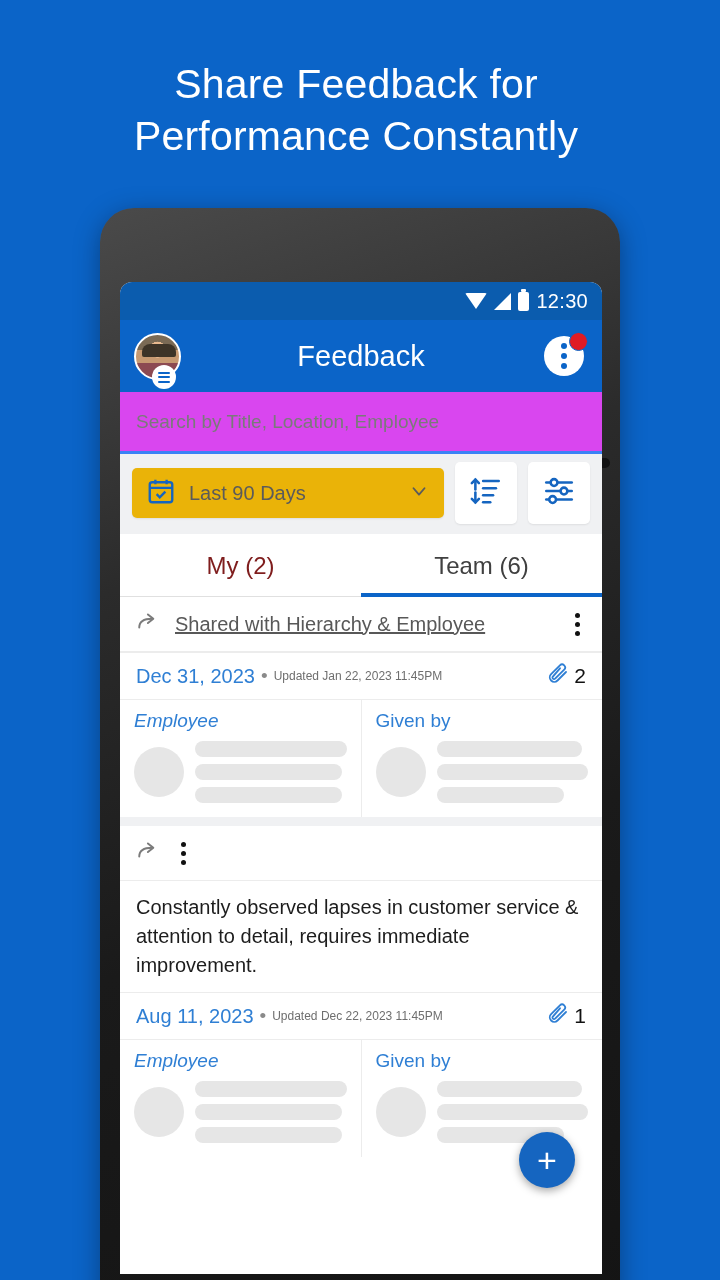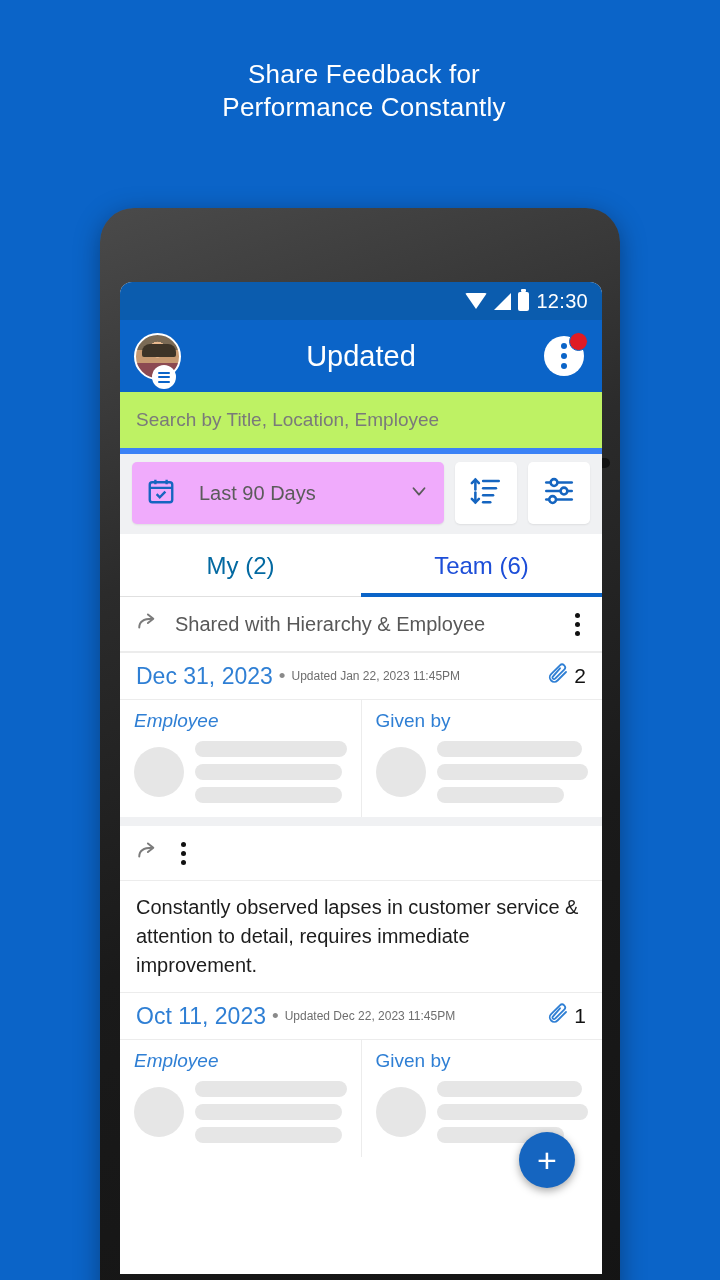--- a/index.html
+++ b/index.html
@@ -5,23 +5,23 @@
   * { box-sizing: border-box; margin: 0; padding: 0; }
   html, body {
     width: 720px; height: 1280px;
     overflow: hidden;
     font-family: "Liberation Sans", sans-serif;
   }
   body { background: #0b64c8; position: relative; }
 
   
   .promo {
-    position: absolute; top: 58px; left: 8px; width: 712px;
+    position: absolute; top: 58px; left: 0; width: 712px;
     text-align: center; color: #ffffff;
-    font-size: 26px; font-weight: 400; line-height: 1.28;
+    font-size: 41px; font-weight: 400; line-height: 1.28;
     letter-spacing: 0.2px;
   }
   .promo-line { display: block; }
 
   
   .phone {
     position: absolute; left: 100px; top: 208px;
     width: 520px; height: 1100px;
     background: linear-gradient(160deg,#4a4a4a 0%, #2b2b2b 30%, #1a1a1a 60%, #141414 100%);
     border-radius: 34px 34px 0 0;
@@ -117,80 +117,80 @@
     display:flex; flex-direction:column; align-items:center; justify-content:center; gap:4px;
   }
   .overflow-circle i { width:6px; height:6px; border-radius:50%; background:#0b64c8; display:block;}
   .overflow-badge{
     position:absolute; right:0; top:0; width:19px; height:19px;
     border-radius:50%; background:#e01b24; border:1.5px solid #0b64c8;
   }
 
   
   .searchbar {
-    height: 62px; background:#bef264; display:flex; align-items:center;
-    padding: 0 16px; border-bottom: 6px solid #3b82f6;
+    height: 62px; background:#d946ef; display:flex; align-items:center;
+    padding: 0 16px; border-bottom: 3px solid #3b82f6;
   }
   .searchbar input{
     border:none; outline:none; width:100%; font-size:19px; color:#3c3c3c;
     font-family:"Liberation Sans", sans-serif; background:transparent;
   }
   .searchbar input::placeholder{ color:#7a7a7a; }
 
   
   .filterrow{
     background:#f0f1f3; padding: 8px 12px 10px 12px;
     display:flex; align-items:center; gap:11px;
   }
   .daterange{
-    flex:1; height: 62px; background:#f0abfc; border-radius: 5px;
-    display:flex; align-items:center; padding: 0 14px; gap: 23px;
+    flex:1; height: 50px; background:#eab308; border-radius: 5px;
+    display:flex; align-items:center; padding: 0 14px; gap: 13px;
     box-shadow: 0 1px 2px rgba(0,0,0,.08);
   }
   .daterange-label{ font-size: 20px; color:#5b5b5b; flex:1; }
   .sq-btn{
     width:62px; height:62px; background:#fff; border-radius:5px;
     display:flex; align-items:center; justify-content:center;
     box-shadow: 0 1px 2px rgba(0,0,0,.08); flex:none;
   }
 
   
   .tabs{ display:flex; background:#fff; border-bottom:1px solid #e0e0e0; }
   .tab{
     flex:1; text-align:center; padding: 18px 0 16px;
-    font-size: 24px; color:#0369a1; position:relative;
-  }
-  .tab.active{ color:#1d4ed8; }
+    font-size: 24px; color:#7f1d1d; position:relative;
+  }
+  .tab.active{ color:#404040; }
   .tab.active::after{
     content:""; position:absolute; left:0; right:0; bottom:-1px;
     height:4px; background:#0b64c8;
   }
 
   
   .list{ background:#f0f1f3; }
   .card{ background:#fff; margin-bottom: 9px; }
   .card-head{
     display:flex; align-items:center; gap: 13px;
     padding: 12px 16px; border-bottom:1px solid #ececec;
   }
-  .card-head-label{ font-size: 20px; color:#585858; flex:1; }
+  .card-head-label{ font-size: 20px; color:#585858; flex:1;text-decoration:underline; }
   .kebab{ display:flex; flex-direction:column; gap:4px; align-items:center; padding: 3px 6px;}
   .kebab i{ width:5px; height:5px; border-radius:50%; background:#111; display:block;}
 
   .card-body{ padding: 12px 16px 12px; }
   .card-text{
     font-size: 20px; line-height: 1.45; color:#1d1d1d;
   }
   .showmore{ color:#2f7fd4; }
 
   .card-meta{
     display:flex; align-items:center; padding: 9px 16px;
     border-top:1px solid #ececec; border-bottom:1px solid #ececec;
   }
-  .meta-date{ color:#2f7fd4; font-size:23px; }
+  .meta-date{ color:#2f7fd4; font-size:20px; }
   .meta-sep{ color:#8a8a8a; font-size:19px; margin:0 6px;}
   .meta-updated{ color:#6e6e6e; font-size:12px; }
   .meta-attach{ margin-left:auto; display:flex; align-items:center; gap:4px; }
   .meta-attach-count{ font-size:21px; color:#111; }
 
   .people{ display:flex; }
   .person{
     flex:1; padding: 10px 14px 14px;
   }
   .person:first-child{ border-right:1px solid #ececec;font-style:italic; }
@@ -227,21 +227,21 @@
 
   <div class="statusbar">
     <span class="ico-wifi"></span>
     <span class="ico-signal"></span>
     <span class="ico-battery"></span>
     <span class="status-time">12:30</span>
   </div>
 
   <div class="appbar">
     <div class="avatar"></div>
-    <div class="appbar-title">Updated</div>
+    <div class="appbar-title">Feedback</div>
     <div class="overflow-btn">
       <div class="overflow-circle">
         <i></i>
           <i></i>
           <i></i>
       </div>
       <div class="overflow-badge"></div>
     </div>
   </div>
 
@@ -367,21 +367,21 @@
         <span class="kebab">
             <i></i>
             <i></i>
             <i></i>
           </span>
       </div>
       <div class="card-body">
         <div class="card-text"><span>Constantly observed lapses in customer service &amp; attention to detail, requires immediate improvement.</span></div>
       </div>
       <div class="card-meta">
-        <span class="meta-date">Oct 11, 2023</span>
+        <span class="meta-date">Aug 11, 2023</span>
         <span class="meta-sep">•</span>
         <span class="meta-updated">Updated Dec 22, 2023 11:45PM</span>
         <span class="meta-attach">
           <span>
             <svg width="24" height="24" viewBox="0 0 24 24" fill="none" stroke="#2f7fd4" stroke-width="1.8" stroke-linecap="round">
                 <path d="M20 10l-8.5 8.5a4.5 4.5 0 1 1-6.4-6.4l8.8-8.8a3 3 0 0 1 4.3 4.3l-8.8 8.8a1.6 1.6 0 1 1-2.2-2.2L14 6.3"></path>
               </svg>
           </span>
           <span class="meta-attach-count">1</span>
         </span>

